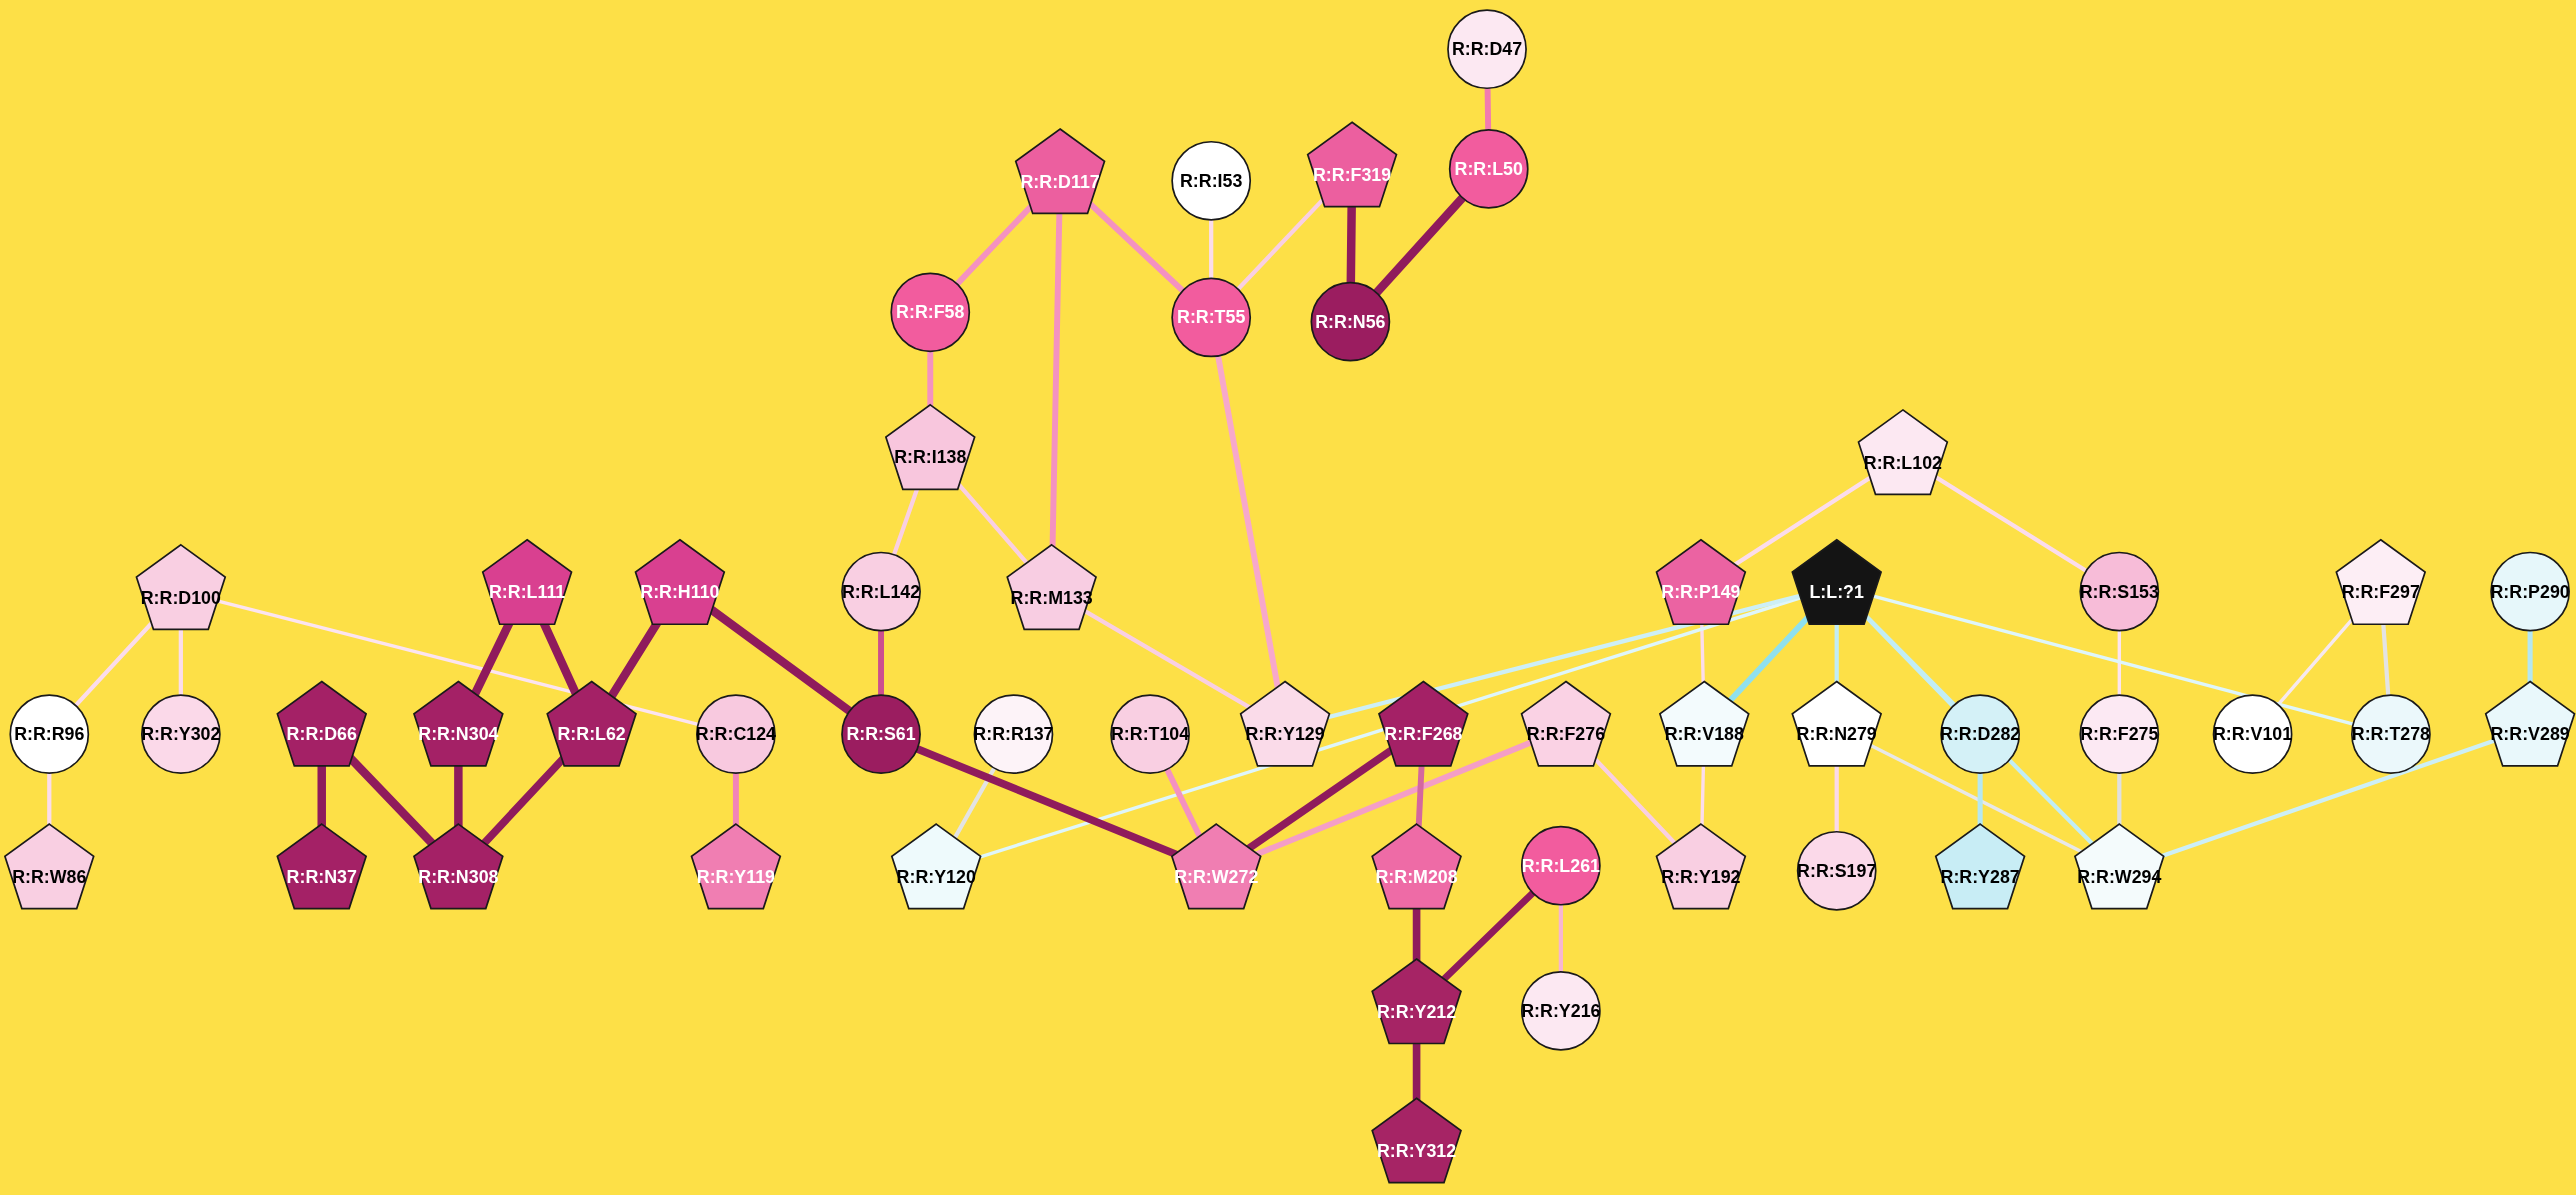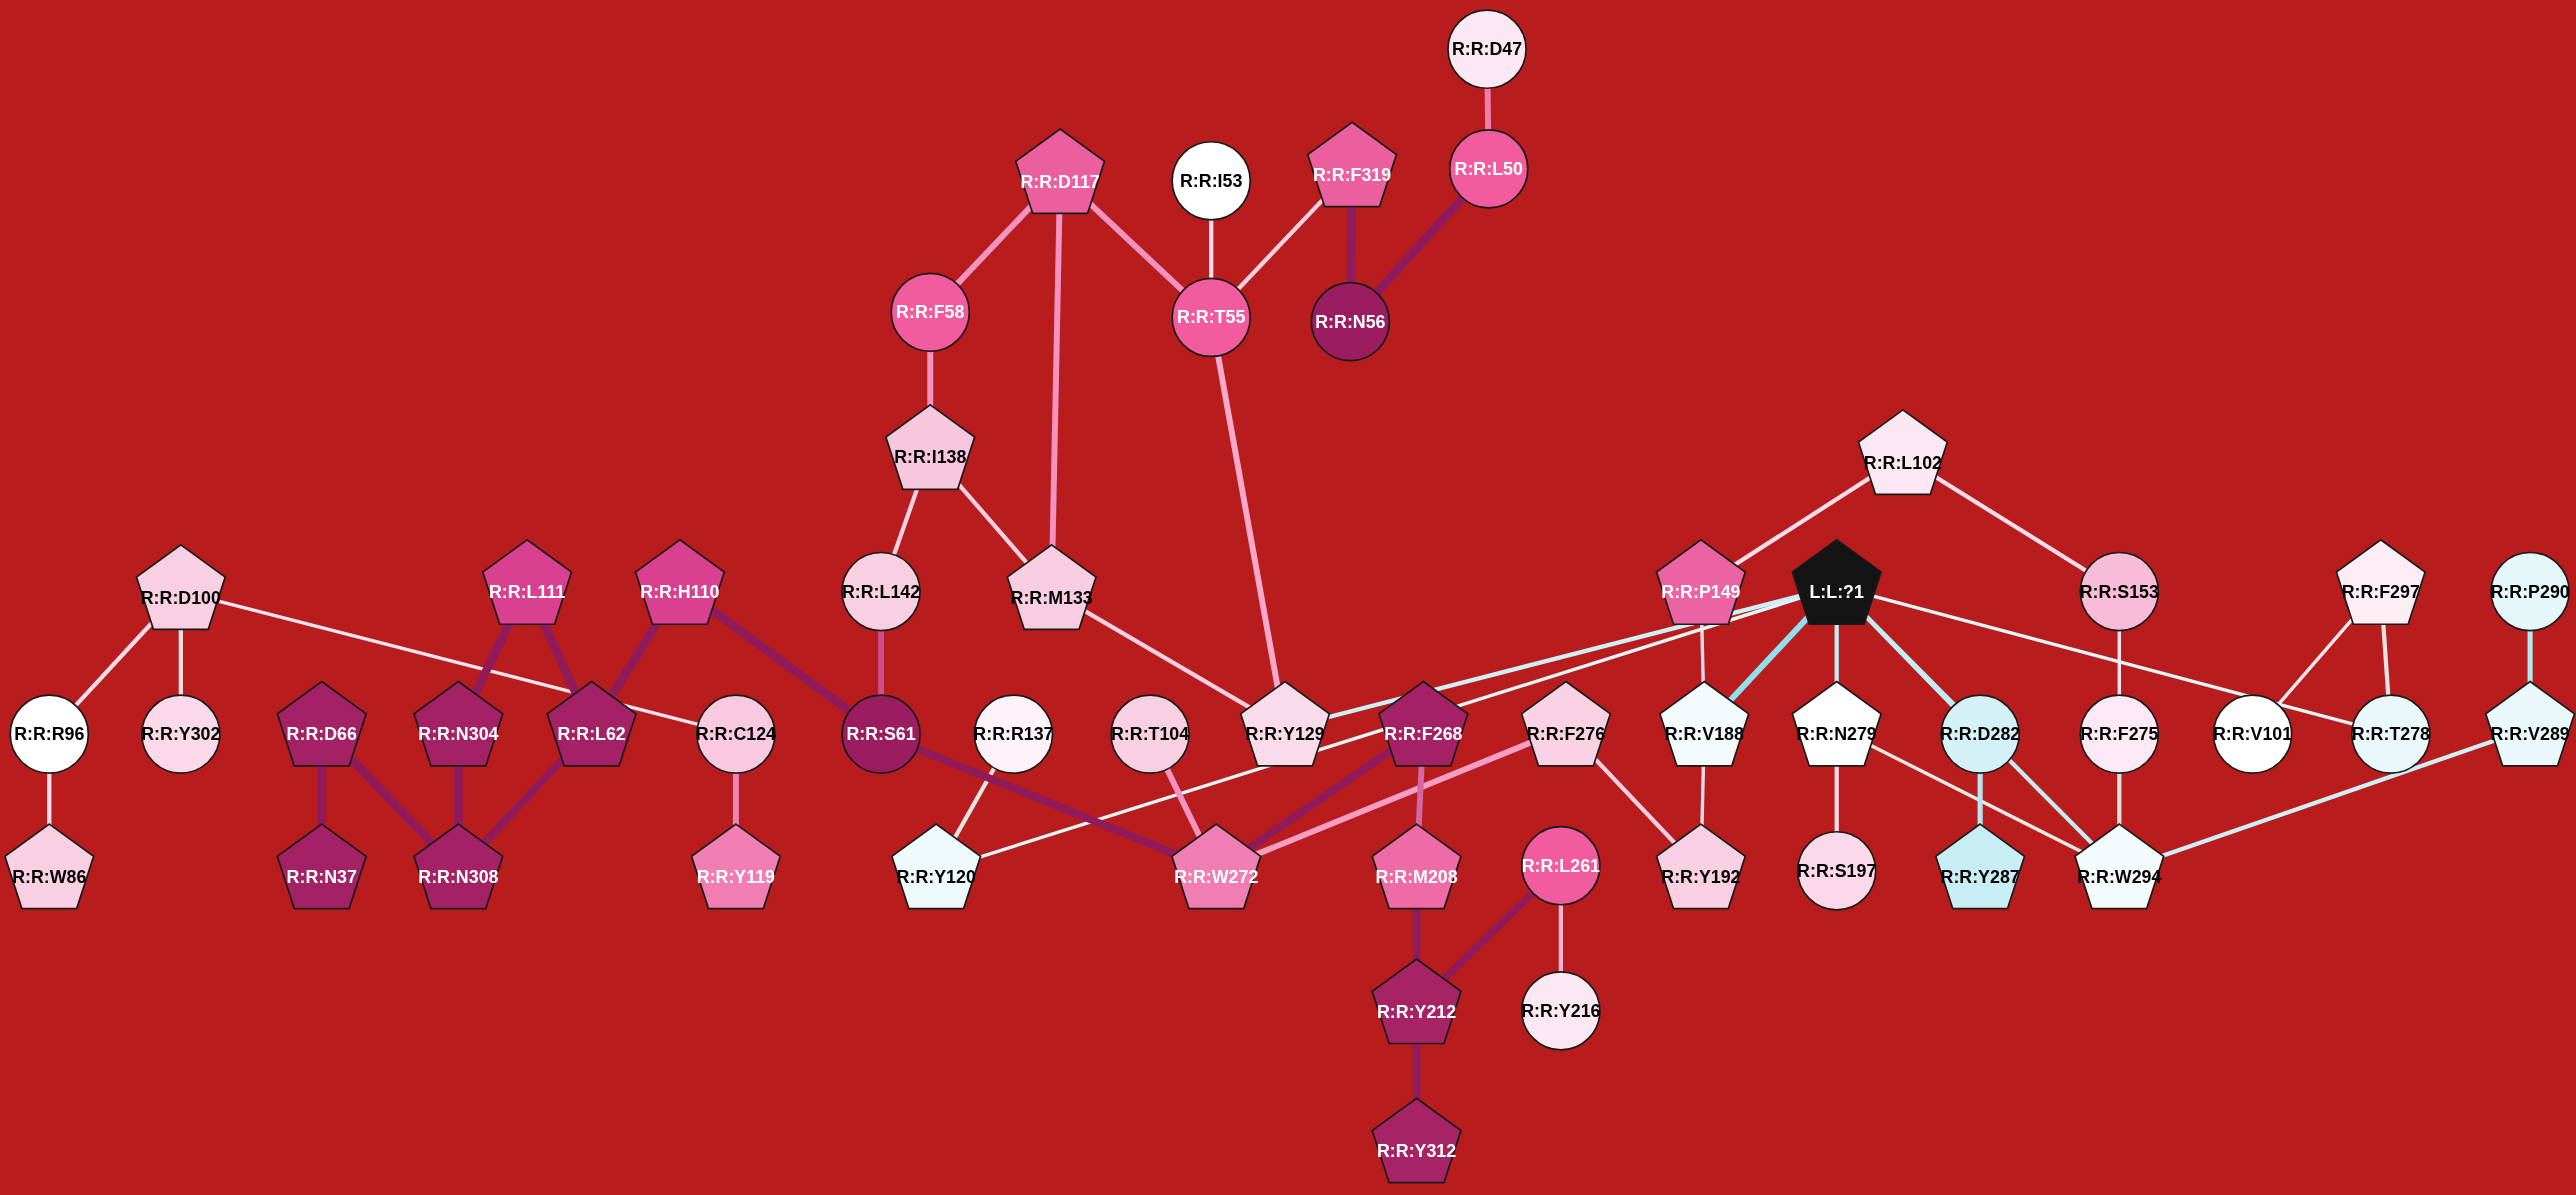--- a/index.html
+++ b/index.html
@@ -4,21 +4,21 @@
 <style>
   html, body {
     margin: 0;
     padding: 0;
     background: #ffffff;
   }
   .canvas {
     position: relative;
     width: 2576px;
     height: 1195px;
-    background: #b91c1c;
+    background: #fde047;
     overflow: hidden;
     font-family: "Liberation Sans", "DejaVu Sans", sans-serif;
   }
   svg { display: block; }
   text {
     font-family: "Liberation Sans", "DejaVu Sans", sans-serif;
     font-weight: bold;
     pointer-events: none;
   }
 </style>

